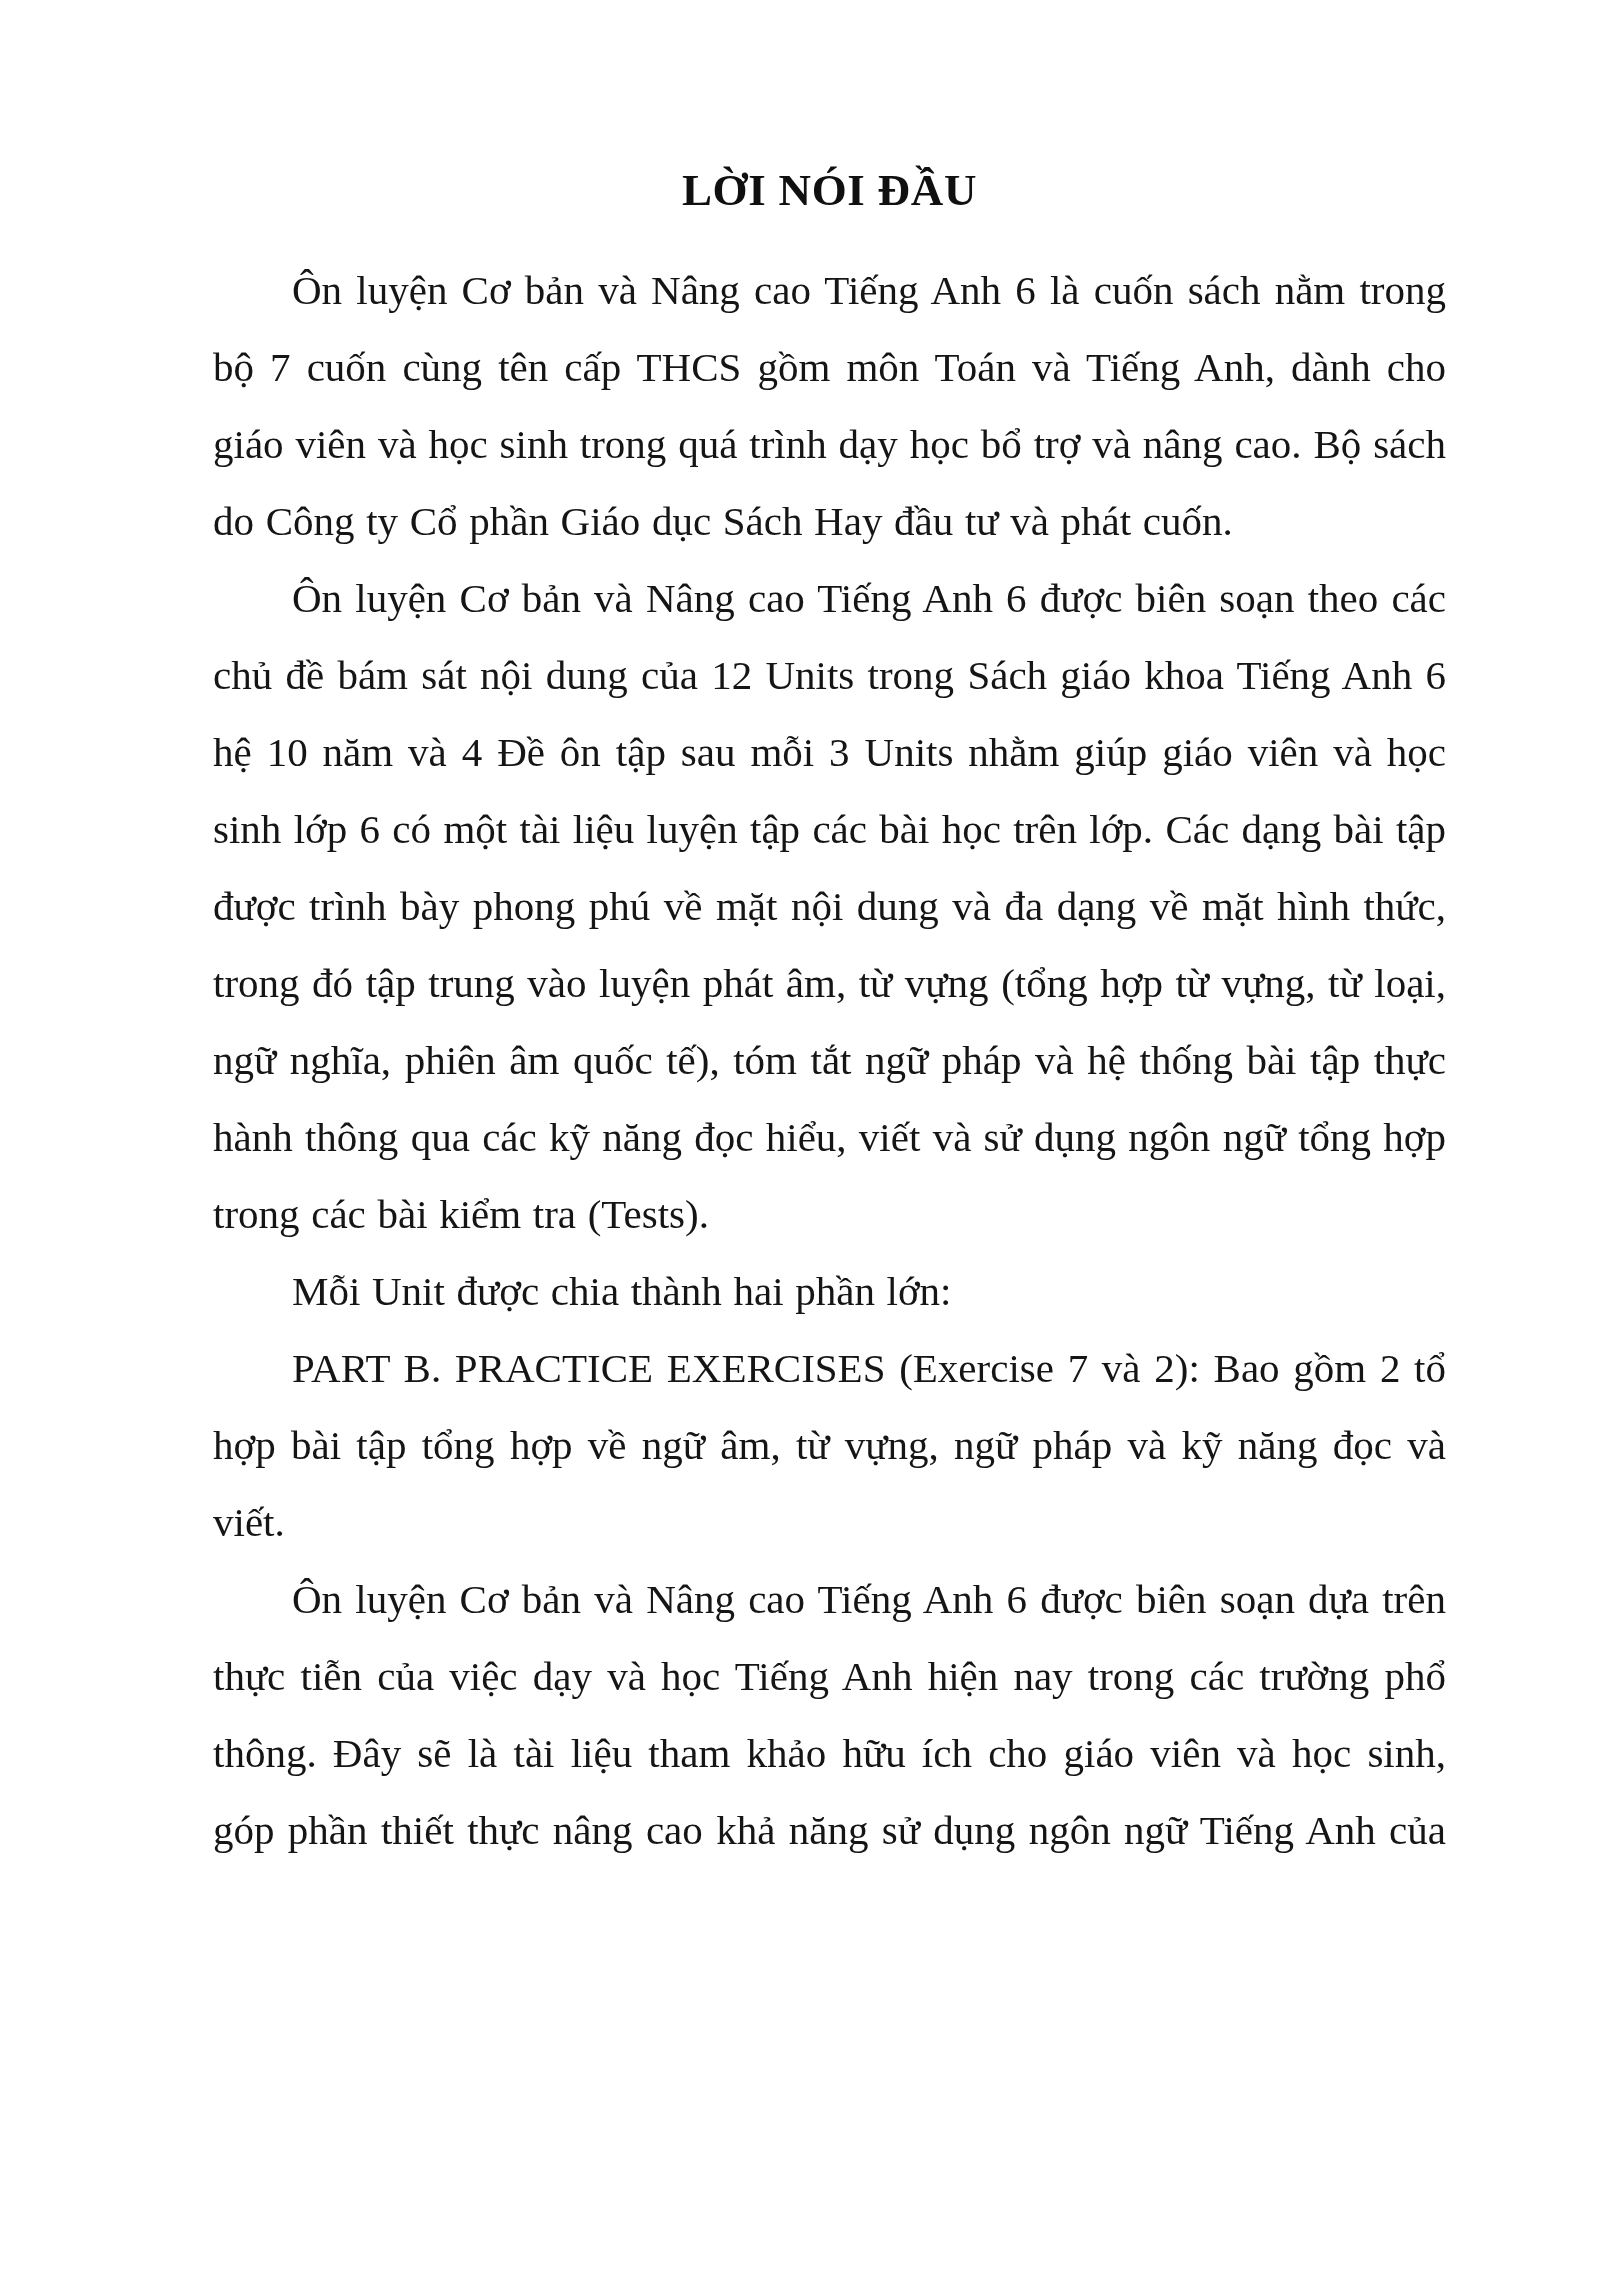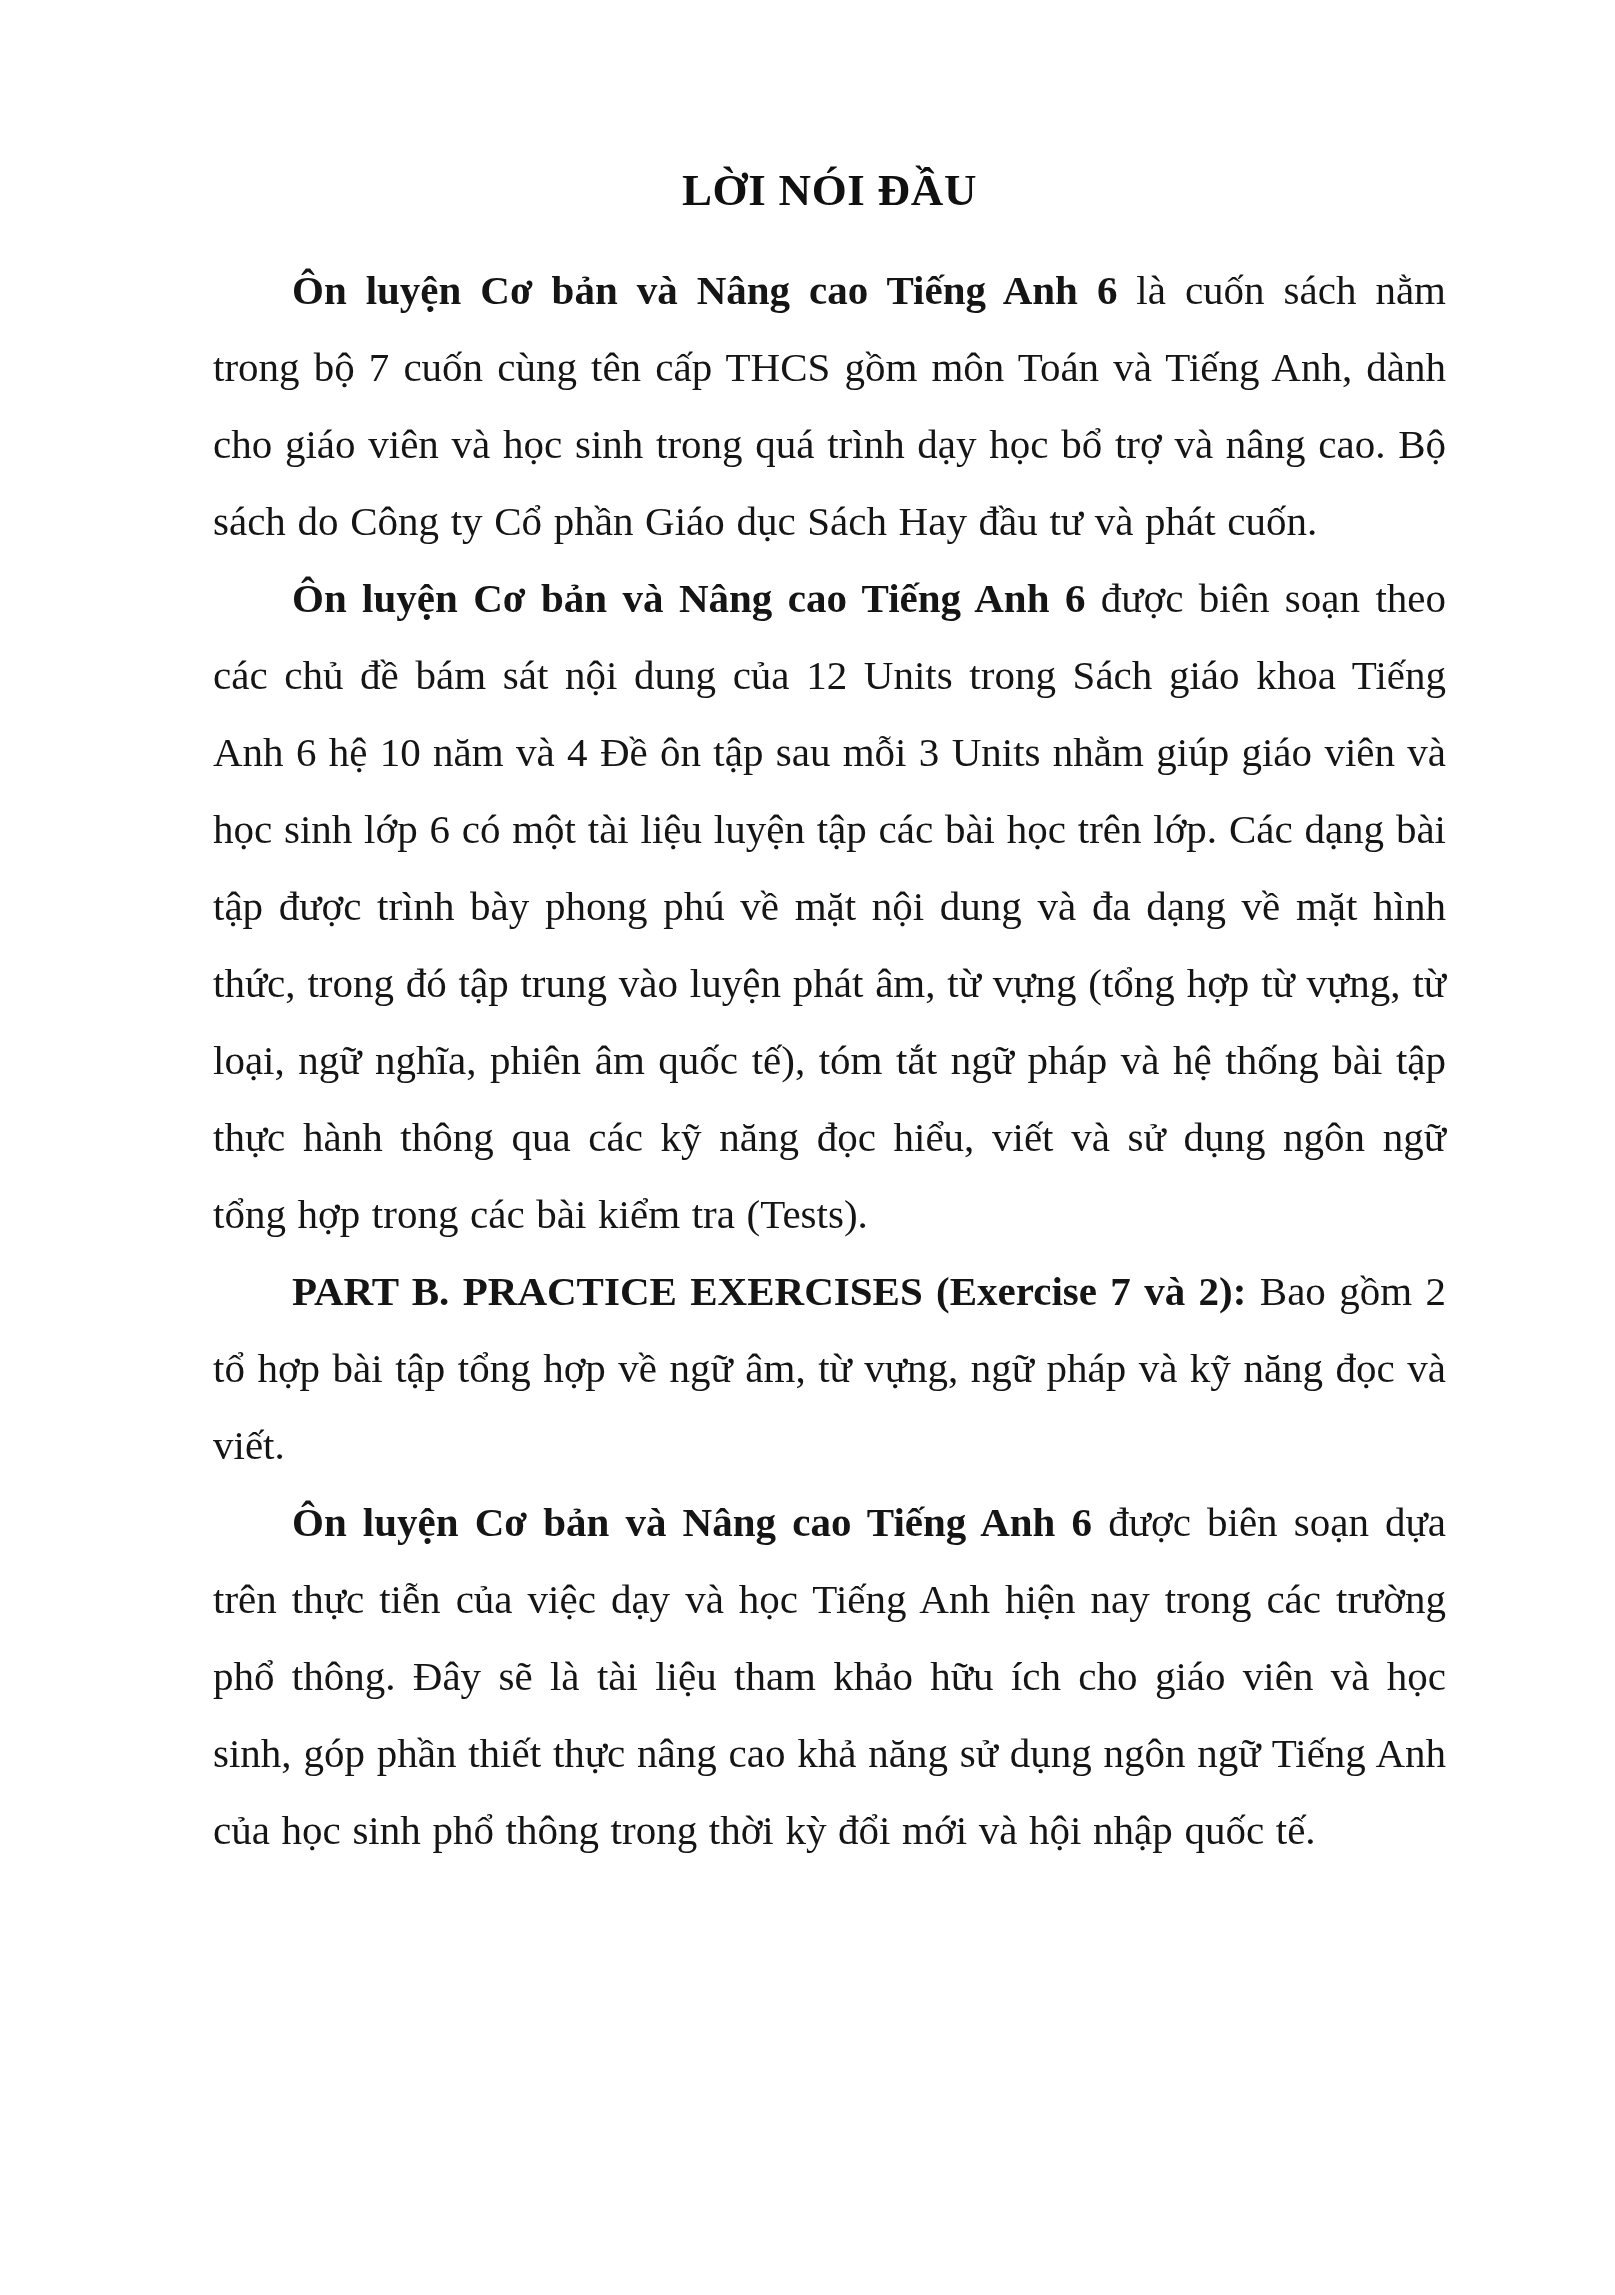--- a/index.html
+++ b/index.html
@@ -32,28 +32,29 @@
   }
   .para {
     margin: 0;
     font-size: 41px;
     line-height: 77px;
     text-align: justify;
     text-indent: 79px;
     word-spacing: 1.4px;
   }
   .para.ind2 { text-indent: 104px; }
-  .b { font-weight: bold; }
+  .b { font-weight: normal; }
   .i { }
 </style>
 </head>
 <body>
 
 <div class="page">
   <h1 class="title">LỜI NÓI ĐẦU</h1>
   <div class="body-text" id="paragraphs">
       <p class="para"><span class="b">Ôn luyện Cơ bản và Nâng cao Tiếng Anh 6</span><span> là cuốn sách nằm trong bộ 7 cuốn cùng tên cấp THCS gồm môn Toán và Tiếng Anh, dành cho giáo viên và học sinh trong quá trình dạy học bổ trợ và nâng cao. Bộ sách do </span><span class="i">Công ty Cổ phần Giáo dục Sách Hay</span><span> đầu tư và phát cuốn.</span></p>
       <p class="para"><span class="b">Ôn luyện Cơ bản và Nâng cao Tiếng Anh 6</span><span> được biên soạn theo các chủ đề bám sát nội dung của 12 Units trong </span><span class="i">Sách giáo khoa Tiếng Anh 6 hệ 10 năm</span><span> và 4 Đề ôn tập sau mỗi 3 Units nhằm giúp giáo viên và học sinh lớp 6 có một tài liệu luyện tập các bài học trên lớp. Các dạng bài tập được trình bày phong phú về mặt nội dung và đa dạng về mặt hình thức, trong đó tập trung vào luyện phát âm, từ vựng (</span><span class="i">tổng hợp từ vựng, từ loại, ngữ nghĩa, phiên âm quốc tế</span><span>), tóm tắt ngữ pháp và hệ thống bài tập thực hành thông qua các kỹ năng đọc hiểu, viết và sử dụng ngôn ngữ tổng hợp trong các bài kiểm tra (Tests).</span></p>
+      <p class="para"><span>Mỗi Unit được chia thành hai phần lớn:</span></p>
       <p class="para"><span class="b">PART B. PRACTICE EXERCISES (Exercise 7 và 2):</span><span> Bao gồm 2 tổ hợp bài tập tổng hợp về ngữ âm, từ vựng, ngữ pháp và kỹ năng đọc và viết.</span></p>
       <p class="para"><span class="b">Ôn luyện Cơ bản và Nâng cao Tiếng Anh 6</span><span> được biên soạn dựa trên thực tiễn của việc dạy và học Tiếng Anh hiện nay trong các trường phổ thông. Đây sẽ là tài liệu tham khảo hữu ích cho giáo viên và học sinh, góp phần thiết thực nâng cao khả năng sử dụng ngôn ngữ Tiếng Anh của học sinh phổ thông trong thời kỳ đổi mới và hội nhập quốc tế.</span></p>
     </div>
 </div>
 
 
 </body></html>

